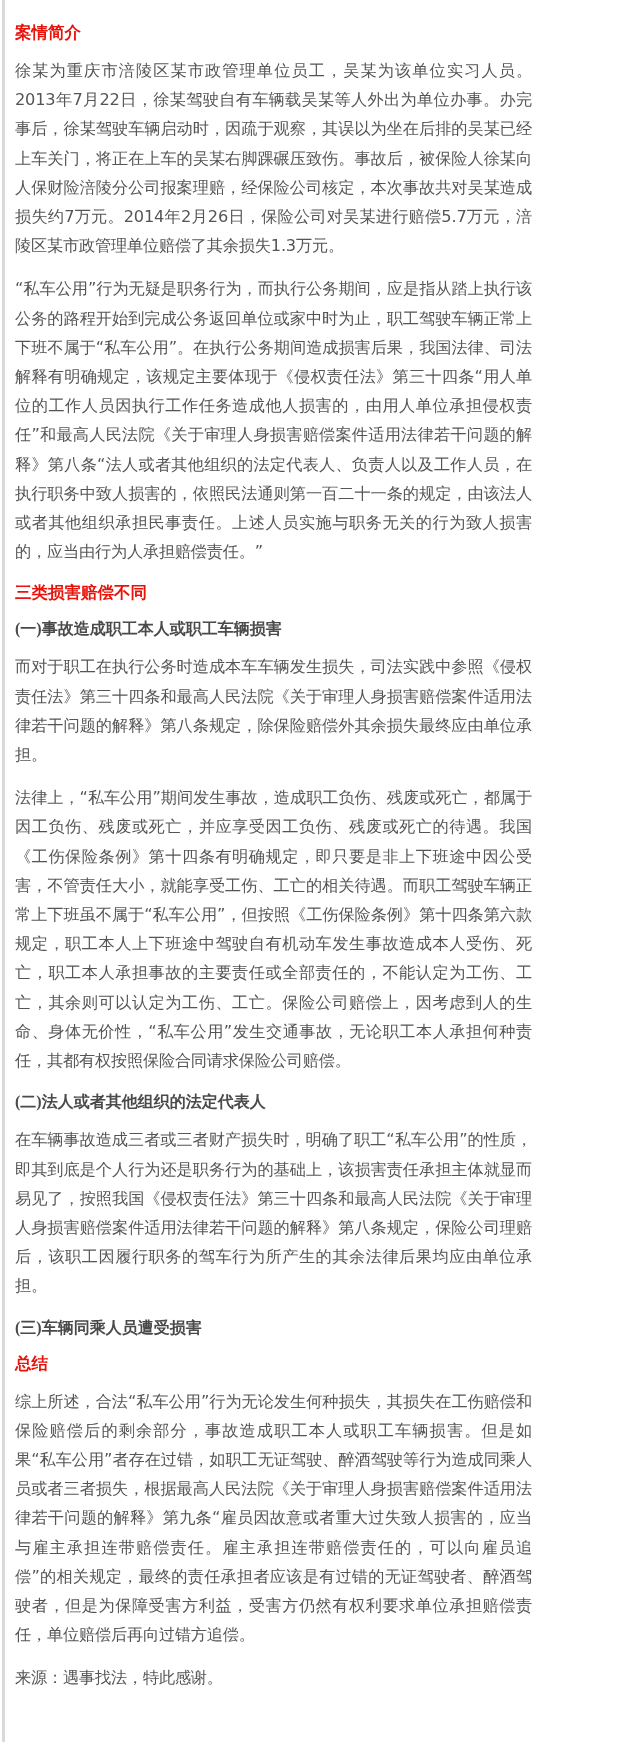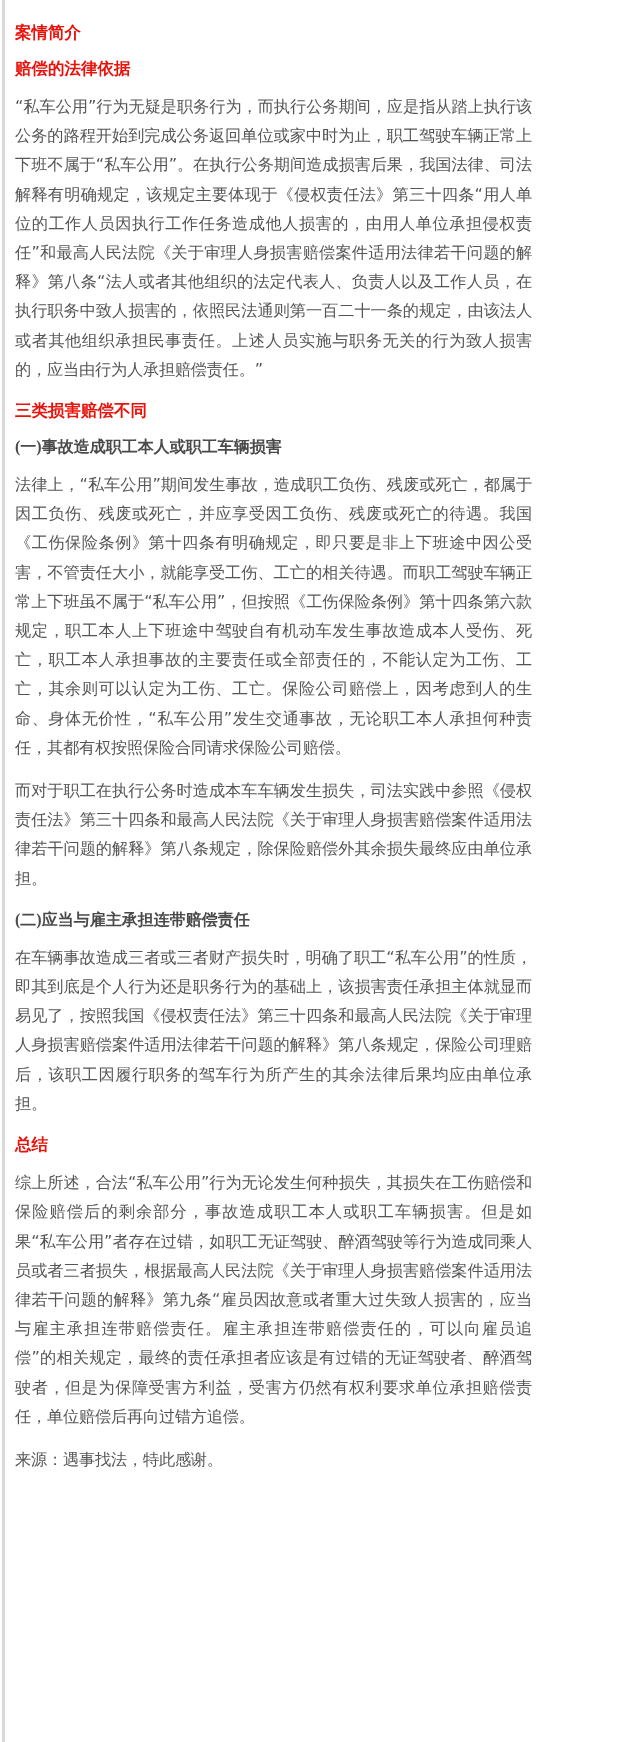--- a/index.html
+++ b/index.html
@@ -24,31 +24,32 @@
     font-size: 16.2px; line-height: 29.2px; margin: 0 0 14px 0;
     text-align: justify; letter-spacing: -0.2px;
   }
 </style>
 </head>
 <body>
 
 <div class="article">
 
   <div class="h-red">案情简介</div>
+  <p class="body">徐某为重庆市涪陵区某市政管理单位员工，吴某为该单位实习人员。2013年7月22日，徐某驾驶自有车辆载吴某等人外出为单位办事。办完事后，徐某驾驶车辆启动时，因疏于观察，其误以为坐在后排的吴某已经上车关门，将正在上车的吴某右脚踝碾压致伤。事故后，被保险人徐某向人保财险涪陵分公司报案理赔，经保险公司核定，本次事故共对吴某造成损失约7万元。2014年2月26日，保险公司对吴某进行赔偿5.7万元，涪陵区某市政管理单位赔偿了其余损失1.3万元。</p>
 
-  <div class="h-red">赔偿的法律依据</div>
   <p class="body">“私车公用”行为无疑是职务行为，而执行公务期间，应是指从踏上执行该公务的路程开始到完成公务返回单位或家中时为止，职工驾驶车辆正常上下班不属于“私车公用”。在执行公务期间造成损害后果，我国法律、司法解释有明确规定，该规定主要体现于《侵权责任法》第三十四条“用人单位的工作人员因执行工作任务造成他人损害的，由用人单位承担侵权责任”和最高人民法院《关于审理人身损害赔偿案件适用法律若干问题的解释》第八条“法人或者其他组织的法定代表人、负责人以及工作人员，在执行职务中致人损害的，依照民法通则第一百二十一条的规定，由该法人或者其他组织承担民事责任。上述人员实施与职务无关的行为致人损害的，应当由行为人承担赔偿责任。”</p>
 
   <div class="h-red">三类损害赔偿不同</div>
 
   <div class="h-sub">(一)事故造成职工本人或职工车辆损害</div>
+  <p class="body">而对于职工在执行公务时造成本车车辆发生损失，司法实践中参照《侵权责任法》第三十四条和最高人民法院《关于审理人身损害赔偿案件适用法律若干问题的解释》第八条规定，除保险赔偿外其余损失最终应由单位承担。</p>
   <p class="body">法律上，“私车公用”期间发生事故，造成职工负伤、残废或死亡，都属于因工负伤、残废或死亡，并应享受因工负伤、残废或死亡的待遇。我国《工伤保险条例》第十四条有明确规定，即只要是非上下班途中因公受害，不管责任大小，就能享受工伤、工亡的相关待遇。而职工驾驶车辆正常上下班虽不属于“私车公用”，但按照《工伤保险条例》第十四条第六款规定，职工本人上下班途中驾驶自有机动车发生事故造成本人受伤、死亡，职工本人承担事故的主要责任或全部责任的，不能认定为工伤、工亡，其余则可以认定为工伤、工亡。保险公司赔偿上，因考虑到人的生命、身体无价性，“私车公用”发生交通事故，无论职工本人承担何种责任，其都有权按照保险合同请求保险公司赔偿。</p>
-  <p class="body">而对于职工在执行公务时造成本车车辆发生损失，司法实践中参照《侵权责任法》第三十四条和最高人民法院《关于审理人身损害赔偿案件适用法律若干问题的解释》第八条规定，除保险赔偿外其余损失最终应由单位承担。</p>
 
-  <div class="h-sub">(二)应当与雇主承担连带赔偿责任</div>
+  <div class="h-sub">(二)法人或者其他组织的法定代表人</div>
   <p class="body">在车辆事故造成三者或三者财产损失时，明确了职工“私车公用”的性质，即其到底是个人行为还是职务行为的基础上，该损害责任承担主体就显而易见了，按照我国《侵权责任法》第三十四条和最高人民法院《关于审理人身损害赔偿案件适用法律若干问题的解释》第八条规定，保险公司理赔后，该职工因履行职务的驾车行为所产生的其余法律后果均应由单位承担。</p>
 
+  <div class="h-sub">(三)车辆同乘人员遭受损害</div>
 
   <div class="h-red">总结</div>
   <p class="body">综上所述，合法“私车公用”行为无论发生何种损失，其损失在工伤赔偿和保险赔偿后的剩余部分，事故造成职工本人或职工车辆损害。但是如果“私车公用”者存在过错，如职工无证驾驶、醉酒驾驶等行为造成同乘人员或者三者损失，根据最高人民法院《关于审理人身损害赔偿案件适用法律若干问题的解释》第九条“雇员因故意或者重大过失致人损害的，应当与雇主承担连带赔偿责任。雇主承担连带赔偿责任的，可以向雇员追偿”的相关规定，最终的责任承担者应该是有过错的无证驾驶者、醉酒驾驶者，但是为保障受害方利益，受害方仍然有权利要求单位承担赔偿责任，单位赔偿后再向过错方追偿。</p>
 
   <p class="body">来源：遇事找法，特此感谢。</p>
 </div>
 
 </body></html>

